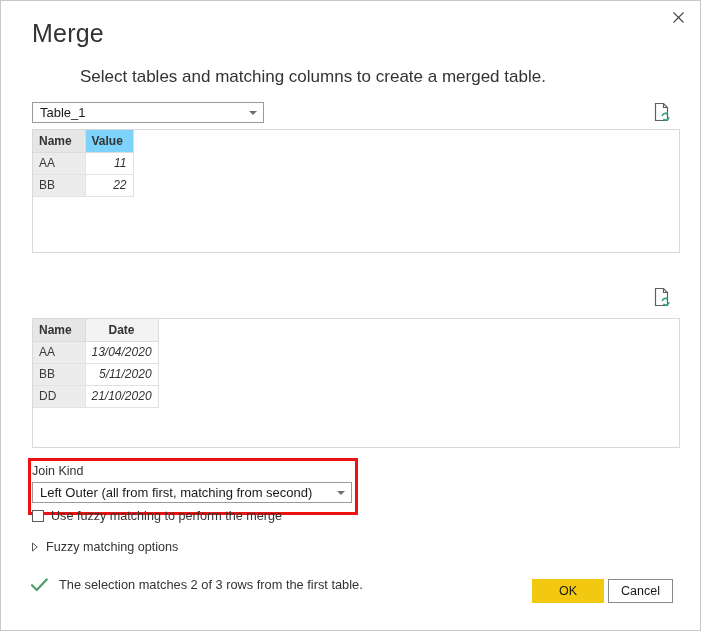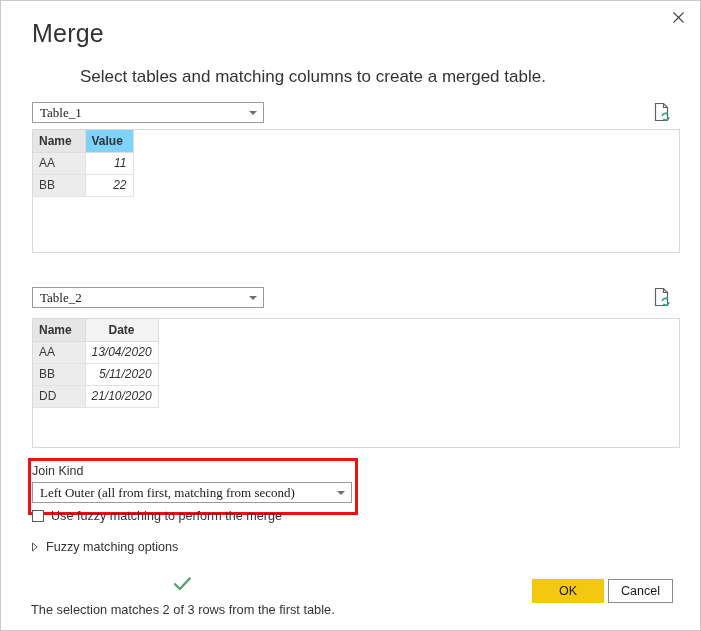--- a/index.html
+++ b/index.html
@@ -43,21 +43,21 @@
     border: 1px solid #9a9a9a;
     background: #ffffff;
     display: flex; align-items: center;
     cursor: pointer;
   }
   .combo .combo-text {
     flex: 1 1 auto;
     padding-left: 7px;
     font-size: 13px;
     color: #1a1a1a;
-    white-space: nowrap; overflow: hidden; font-family: Liberation Serif, serif;
+    white-space: nowrap; overflow: hidden;
   }
   .combo .caret {
     width: 20px; flex: 0 0 20px;
     display: flex; align-items: center; justify-content: center;
   }
   .caret-glyph {
     width: 0; height: 0;
     border-left: 4px solid transparent;
     border-right: 4px solid transparent;
     border-top: 4px solid #6f6f6f;
@@ -144,21 +144,21 @@
 
   #fuzzy-options-row {
     position: absolute; left: 30px; top: 539px;
     display: flex; align-items: center; gap: 7px;
     cursor: pointer;
   }
   #fuzzy-options-row .lbl { font-size: 12.6px; color: #333; }
 
   #status-row {
     position: absolute; left: 30px; top: 576px;
-    display: flex; align-items: center; gap: 11px; flex-direction: column;
+    display: flex; align-items: center; gap: 11px;
   }
   #status-row .lbl { font-size: 12.8px; color: #333; }
 
   
   .btn {
     position: absolute;
     height: 24px;
     font-size: 12.5px;
     display: flex; align-items: center; justify-content: center;
     cursor: pointer;
@@ -222,26 +222,20 @@
           <td class="val">11</td>
         </tr>
         <tr>
           <td class="sel">BB</td>
           <td class="val">22</td>
         </tr>
       </tbody>
     </table>
   </div>
 
-  <div class="combo" style="left:31px; top:286px; width:232px;">
-    <span class="combo-text">Table_2</span>
-    <span class="caret">
-      <span class="caret-glyph"></span>
-    </span>
-  </div>
 
   <div class="refresh-icon" style="left:650px; top:285px;">
     <svg width="22" height="22" viewBox="0 0 22 22" aria-hidden="true">
       <path d="M4.5 2.5 h8 l4 4 v13 h-12 z" fill="#ffffff" stroke="#5f5f5f" stroke-width="1.2"></path>
       <path d="M12.5 2.5 v4 h4" fill="none" stroke="#5f5f5f" stroke-width="1.2"></path>
       <g stroke="#2e9e7e" stroke-width="1.5" fill="none">
         <path d="M11.3 15.2 a3.2 3.2 0 0 1 5.4 -2.1"></path>
         <path d="M17.9 16.2 a3.2 3.2 0 0 1 -5.4 2.1"></path>
       </g>
       <path d="M16.1 10.9 l1.1 2.6 l-2.7 -0.3 z" fill="#2e9e7e"></path>

